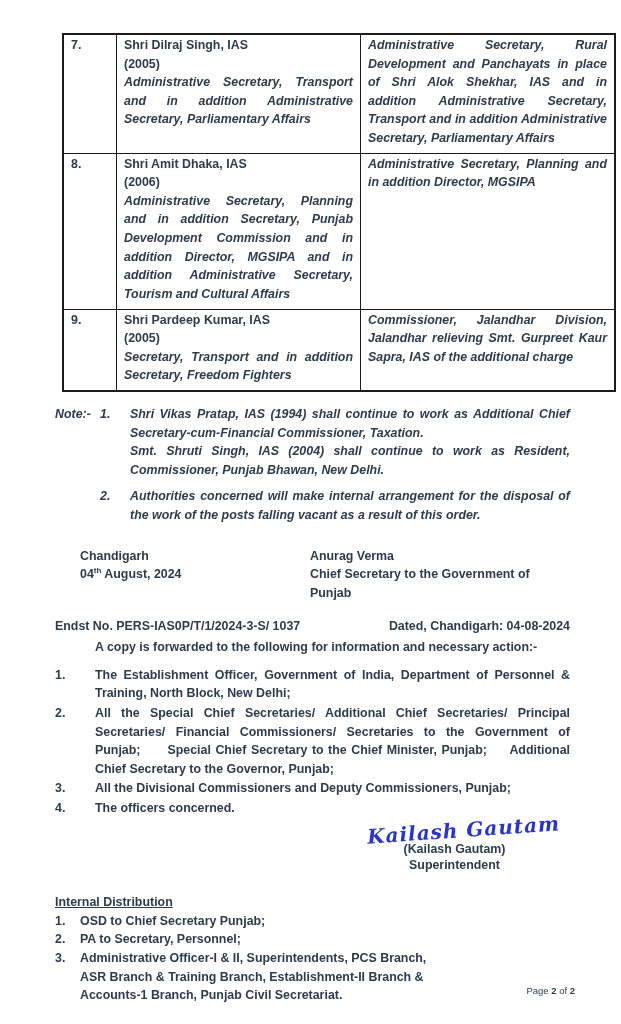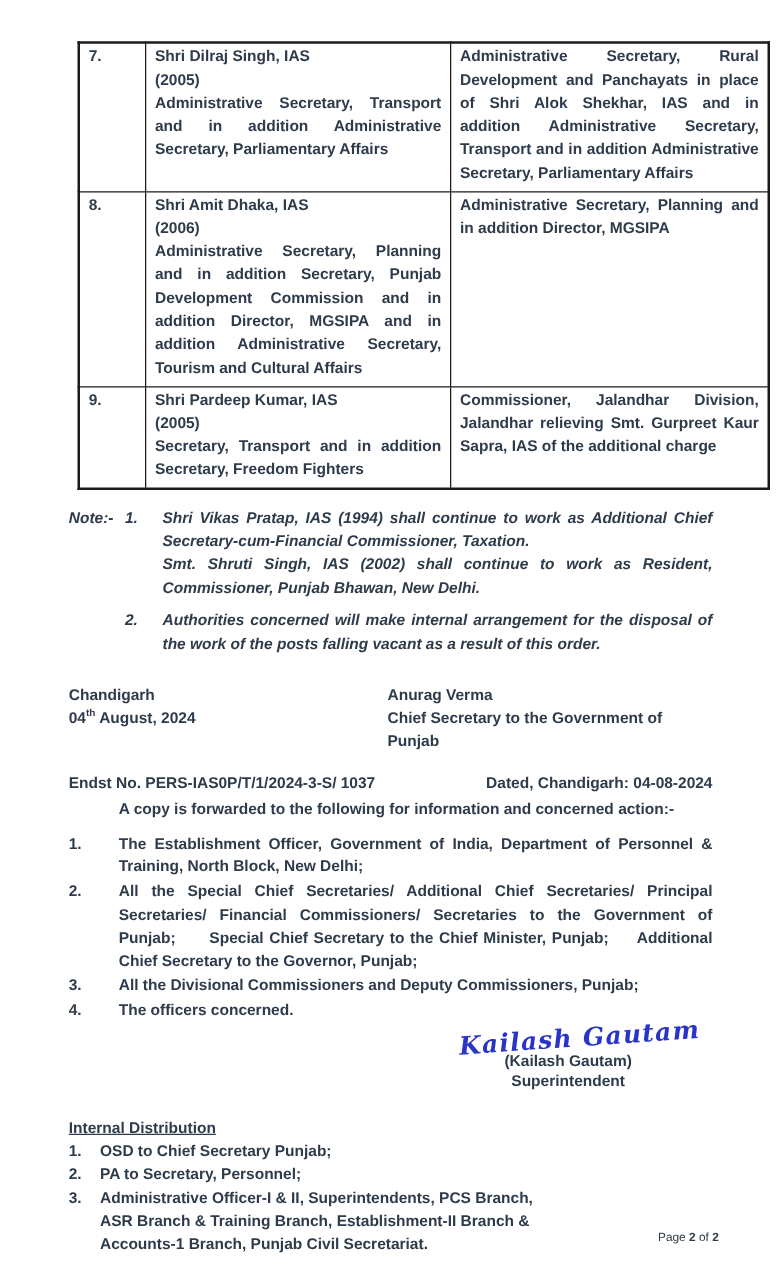--- a/index.html
+++ b/index.html
@@ -25,34 +25,34 @@
     table-layout:fixed;
   }
   table.order-table td{
     border:1px solid #1b1b1b;
     vertical-align:top;
     padding:1px 7px 5px 7px;
   }
   td.sn-cell{width:38px;padding-left:9px;}
   td.officer-cell{width:229px;}
   td.newpost-cell{width:239px;}
-  .just{text-align:justify;}
+  .just{text-align:justify;font-style:italic;}
   tr.r7{height:112px;}
   tr.r8{height:135px;}
   tr.r9{height:72px;}
   
   .note-row{display:flex;margin-top:13px;}
   .note-label{width:45px;flex:none;font-style:italic;}
   .note-items{flex:1;}
   .note-item{position:relative;padding-left:30px;font-style:italic;text-align:justify;}
   .note-item + .note-item{margin-top:8px;}
   .note-num{position:absolute;left:0;top:0;font-style:italic;}
   .note-para + .note-para{margin-top:0;}
   
-  .signoff{margin-top:22px;overflow:hidden;}
+  .signoff{margin-top:22px;overflow:hidden;margin-left:25px;}
   .signoff-left{float:left;}
   .signoff-right{float:right;width:260px;text-align:left;}
   sup{font-size:8px;vertical-align:super;line-height:0;}
   
   .endst-row{margin-top:15px;display:flex;justify-content:space-between;text-align:right;}
   .copy-intro{margin-top:2px;padding-left:40px;}
   
   .fwd-list{margin-top:9px;}
   .fwd-item{position:relative;padding-left:40px;text-align:justify;margin-bottom:1px;}
   .fwd-num{position:absolute;left:0;top:0;}
@@ -121,21 +121,21 @@
       </tr>
     </tbody>
   </table>
 
   <div class="note-row">
     <div class="note-label">Note:-</div>
     <div class="note-items">
       <div class="note-item">
         <span class="note-num">1.</span>
         <div class="note-para">Shri Vikas Pratap, IAS (1994) shall continue to work as Additional Chief Secretary-cum-Financial Commissioner, Taxation.</div>
-        <div class="note-para">Smt. Shruti Singh, IAS (2002) shall continue to work as Resident, Commissioner, Punjab Bhawan, New Delhi.</div>
+        <div class="note-para">Smt. Shruti Singh, IAS (2004) shall continue to work as Resident, Commissioner, Punjab Bhawan, New Delhi.</div>
       </div>
       <div class="note-item">
         <span class="note-num">2.</span>
         <div class="note-para">Authorities concerned will make internal arrangement for the disposal of the work of the posts falling vacant as a result of this order.</div>
       </div>
     </div>
   </div>
 
   <div class="signoff">
     <div class="signoff-left">
@@ -146,21 +146,21 @@
       <div>Anurag Verma</div>
       <div>Chief Secretary to the Government of Punjab</div>
     </div>
   </div>
 
   <div class="endst-row">
     <div><span>Endst No.  PERS-IAS0P/T/1/2024-3-S/ </span><span>1037</span></div>
     <div><span>Dated, Chandigarh: </span><span>04-08-2024</span></div>
   </div>
 
-  <div class="copy-intro">A copy is forwarded to the following for information and concerned action:-</div>
+  <div class="copy-intro">A copy is forwarded to the following for information and necessary action:-</div>
 
   <div class="fwd-list">
     <div class="fwd-item">
       <span class="fwd-num">1.</span>
       <span>The Establishment Officer, Government of India, Department of Personnel &amp; Training, North Block, New Delhi;</span>
     </div>
     <div class="fwd-item">
       <span class="fwd-num">2.</span>
       <span>All the Special Chief Secretaries/ Additional Chief Secretaries/ Principal Secretaries/ Financial Commissioners/ Secretaries to the Government of Punjab;&nbsp;&nbsp;&nbsp;&nbsp;&nbsp;&nbsp;Special Chief Secretary to the Chief Minister, Punjab;&nbsp;&nbsp;&nbsp;&nbsp;&nbsp;Additional Chief Secretary to the Governor, Punjab;</span>
     </div>

